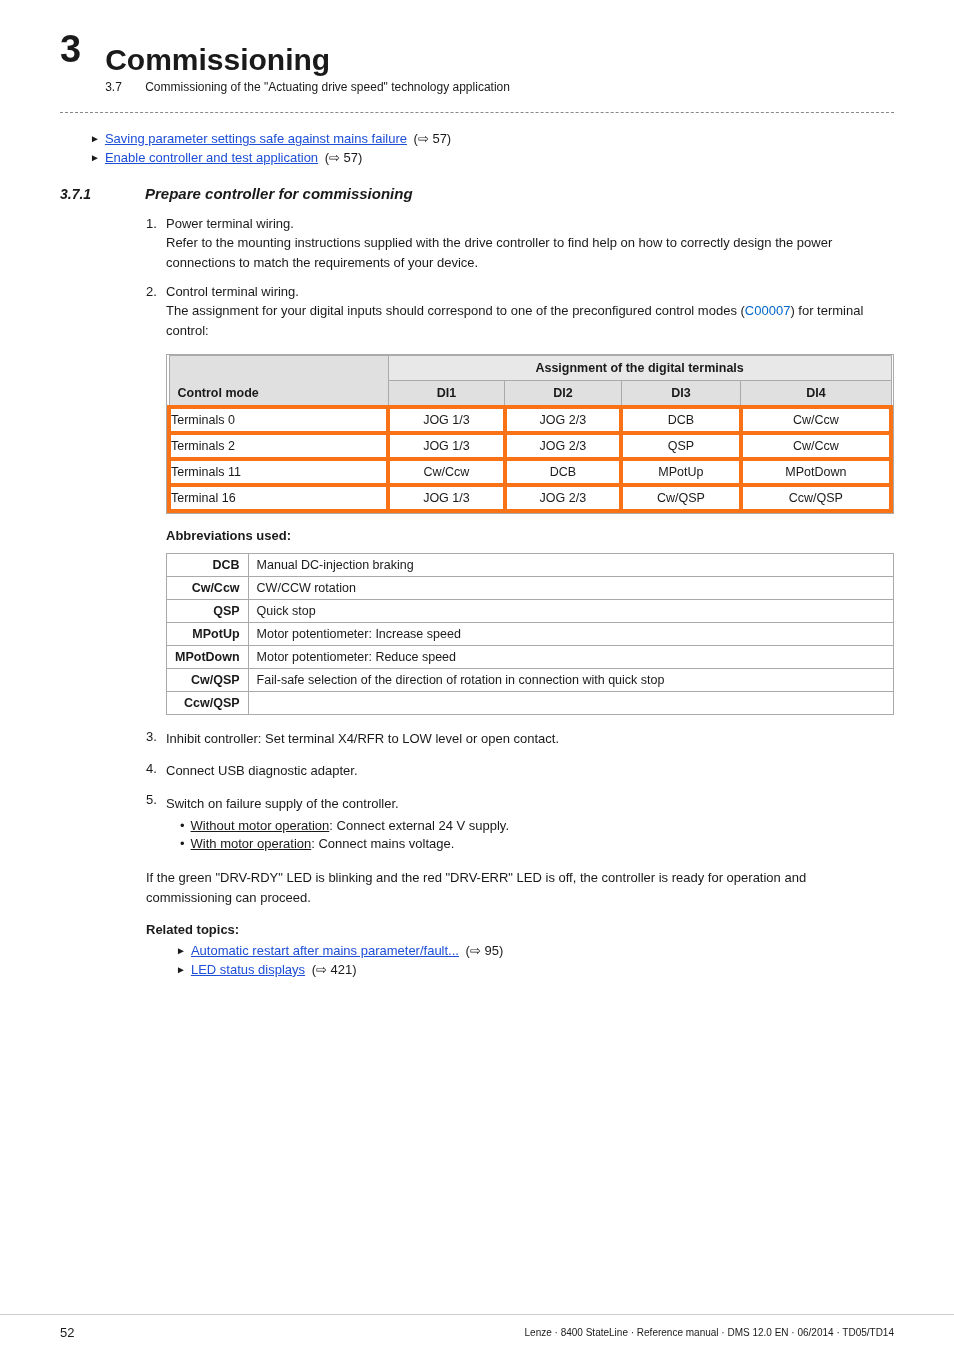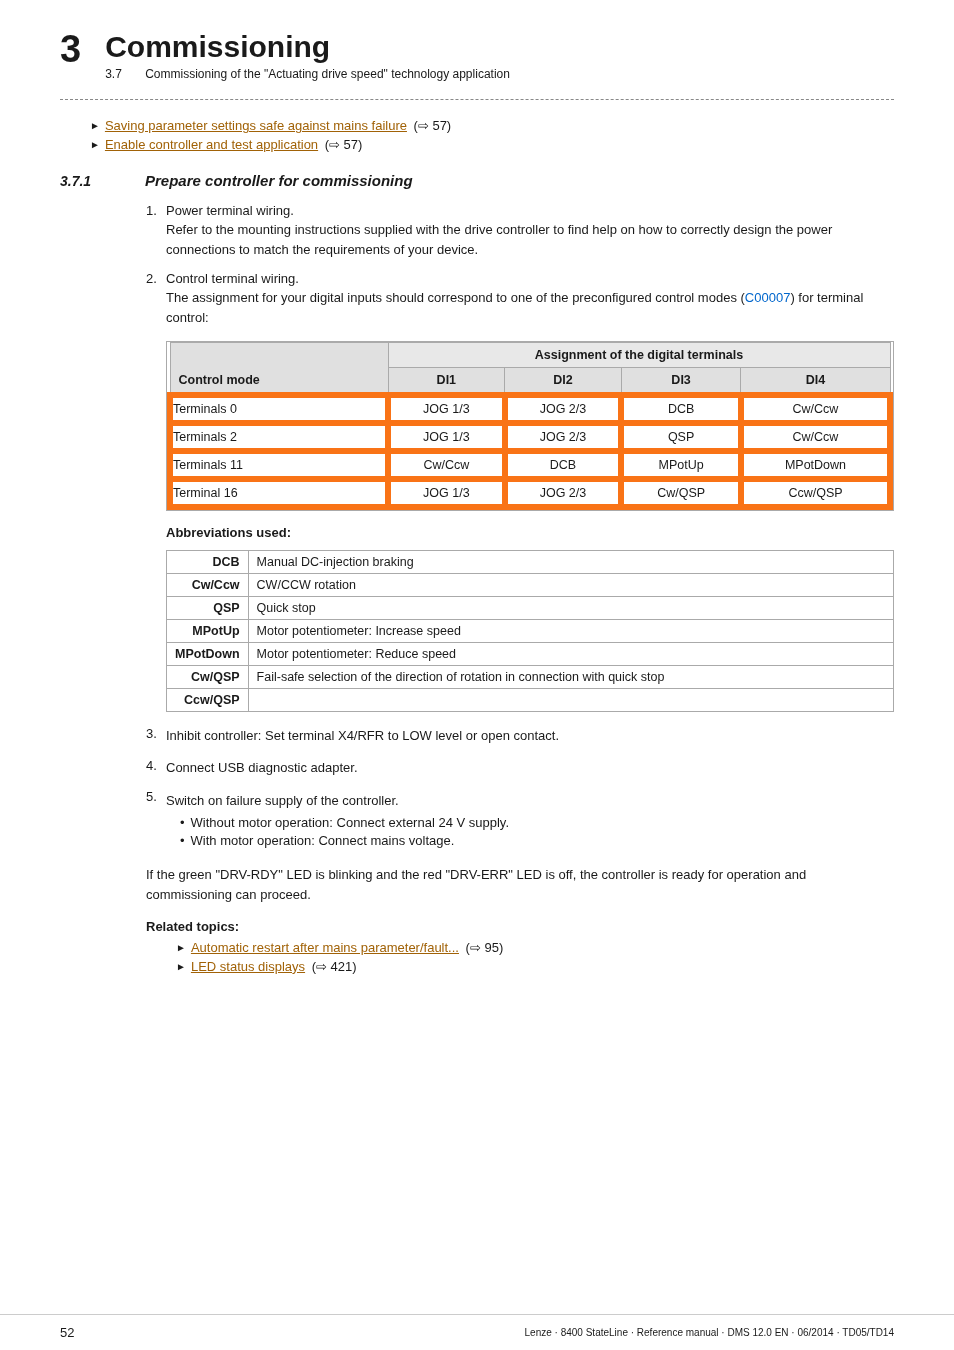--- a/index.html
+++ b/index.html
@@ -34,20 +34,21 @@
     }
     .chapter-title-block {
       display: flex;
       flex-direction: column;
     }
     .chapter-title {
       font-size: 30px;
       font-weight: bold;
       color: #1a1a1a;
       line-height: 1.1;
+      margin-top: 13px;
     }
     .chapter-subtitle {
       font-size: 12px;
       color: #1a1a1a;
       margin-top: 4px;
     }
 
     
     .dashed-divider {
       border: none;
@@ -64,21 +65,21 @@
       margin-bottom: 4px;
       display: flex;
       align-items: center;
     }
     .link-arrow {
       color: #1a1a1a;
       margin-right: 5px;
       font-size: 10px;
     }
     .link-item a {
-      color: #a16207;
+      color: #1d4ed8;
       text-decoration: underline;
       font-size: 13px;
     }
     .link-ref {
       color: #1a1a1a;
       font-size: 13px;
       margin-left: 3px;
     }
 
     
@@ -154,21 +155,21 @@
       color: #1a1a1a;
     }
     .col-span-header {
       text-align: center;
       font-weight: bold;
       background: #e8e8e8;
       border: 1px solid #aaa;
       padding: 5px 8px;
     }
     table tbody tr td {
-      border: 6px solid #f97316;
+      border: 4px solid #f97316;
       padding: 4px 0;
       color: #1a1a1a;
       vertical-align: top;
     }
     table tbody tr td:first-child {
       font-weight: normal;
     }
     .abbrev-table {
       margin: 10px 0 14px 20px;
       border: 1px solid #aaa;
@@ -202,20 +203,21 @@
       display: flex;
       align-items: flex-start;
       margin-bottom: 3px;
       padding-left: 14px;
     }
     .bullet-dot {
       margin-right: 6px;
       font-size: 13px;
     }
     .underline-text {
+      text-decoration: underline;
     }
 
     
     .info-para {
       margin: 14px 0 14px 0;
       font-size: 13px;
       line-height: 1.55;
       color: #1a1a1a;
     }
 

